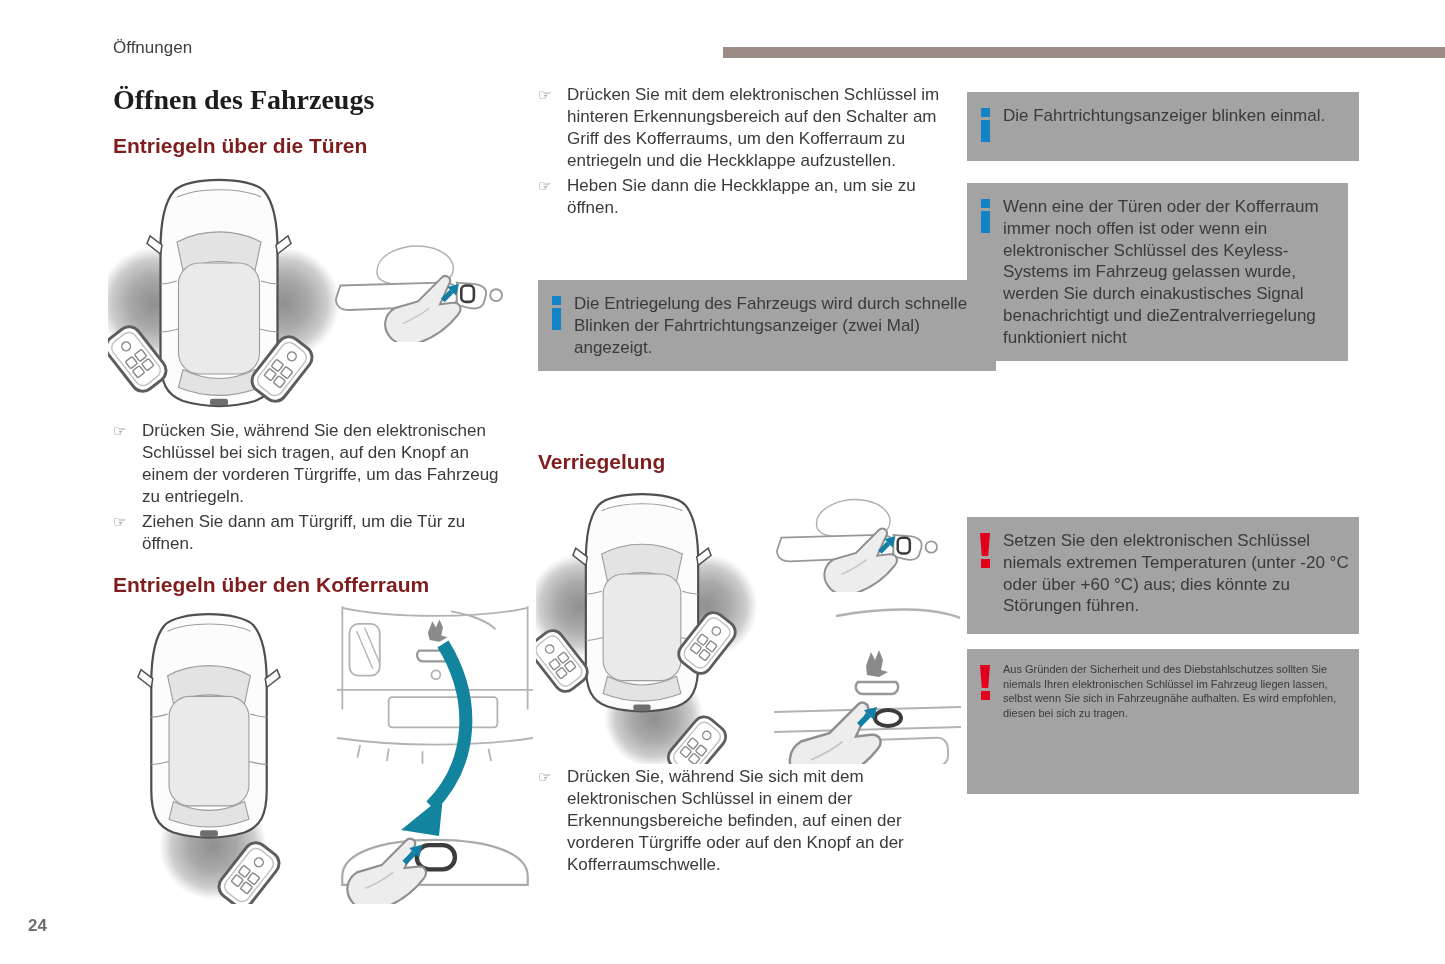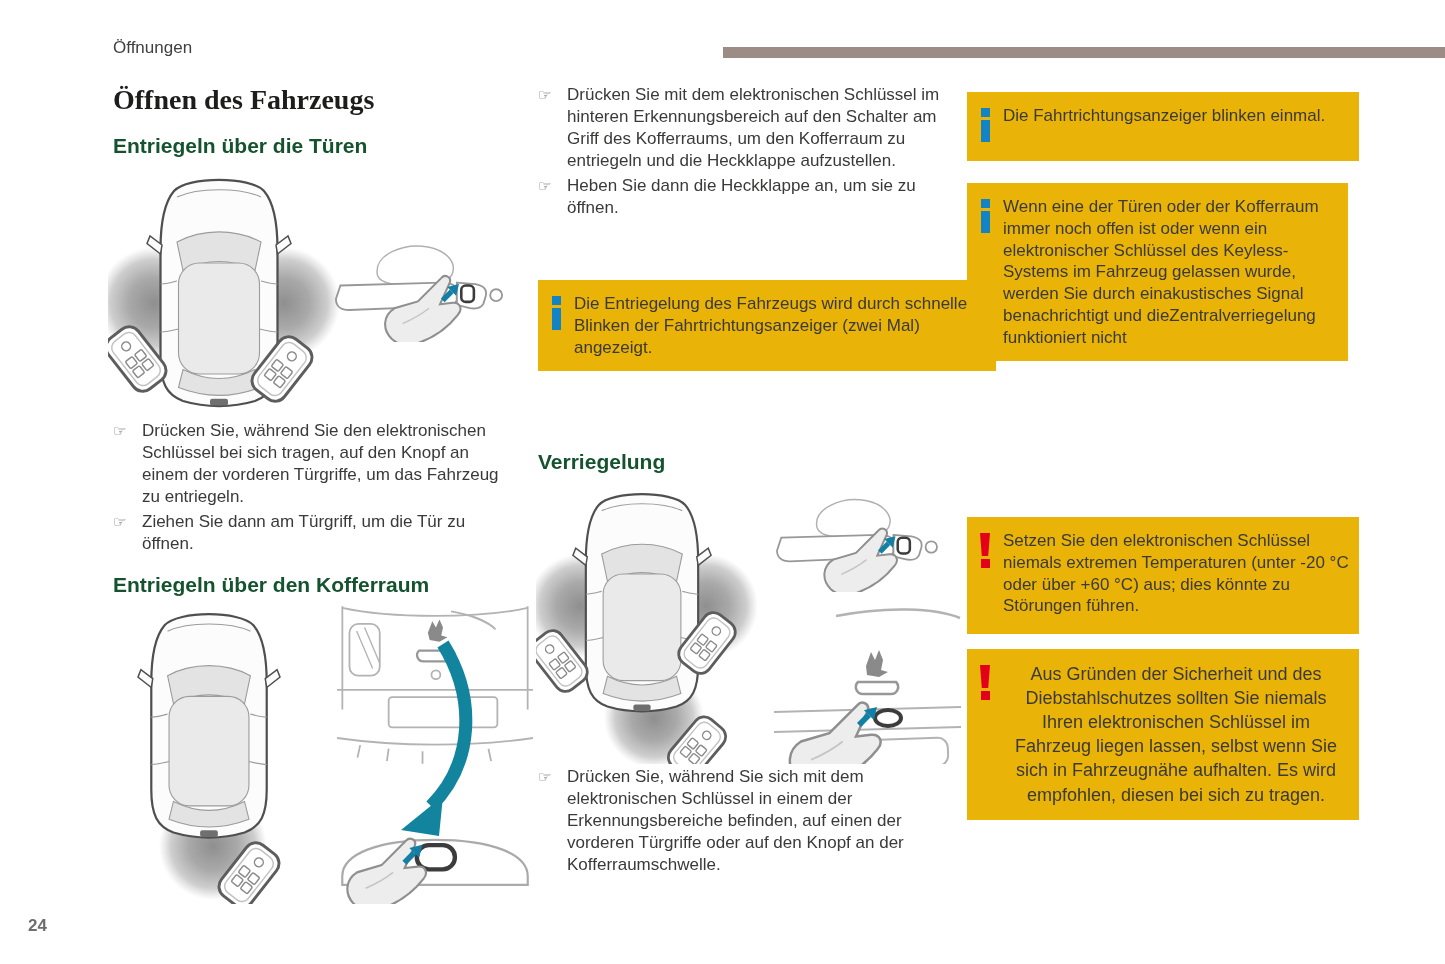--- a/index.html
+++ b/index.html
@@ -4,31 +4,31 @@
 <style>
   html,body{margin:0;padding:0;background:#ffffff;}
   .sheet{
     position:relative; width:1445px; height:964px; background:#ffffff;
     font-family:"Liberation Sans","DejaVu Sans",sans-serif;
     color:#3a3a39; overflow:hidden;
   }
   .page-header{position:absolute; left:113px; top:38px; font-size:17px; color:#404040;}
   .topbar{position:absolute; left:723px; top:47px; width:722px; height:11px; background:#9b8c85;}
   .h1{position:absolute; margin:0; font-size:28px; font-weight:bold; color:#1d1d1b; letter-spacing:0;}
-  .h2{position:absolute; margin:0; font-size:21px; font-weight:bold; color:#14532d;}
+  .h2{position:absolute; margin:0; font-size:21px; font-weight:bold; color:#7f1d1d;}
   .pagenum{position:absolute; left:28px; top:916px; font-size:17px; font-weight:bold; color:#6e6e6e;}
 
   .blist{position:absolute; display:flex; flex-direction:column; gap:3px;}
   .bullet{display:flex; gap:9px; font-size:17px; line-height:1.3; color:#3a3a39;}
   .bullet .glyph{flex:0 0 20px; color:#5f5f5f; font-size:15px; line-height:1.45; text-align:left;}
   .bullet .btext{flex:1;}
 
-  .gbox{position:absolute; background:#eab308; display:flex; gap:13px; padding:13px 10px 13px 13px; box-sizing:border-box;}
+  .gbox{position:absolute; background:#a3a3a3; display:flex; gap:13px; padding:13px 10px 13px 13px; box-sizing:border-box;}
   .gbox p{margin:0; font-size:17px; line-height:1.28; color:#3a3a39;}
-  .gbox.small p{font-size:18px; line-height:1.34;text-align:center;}
+  .gbox.small p{font-size:11px; line-height:1.34;}
 
   .icon-i{flex:0 0 10px; display:flex; flex-direction:column; align-items:center; gap:3px; padding-top:3px;}
   .icon-i .dot{width:9px; height:9px; background:#1283c5;}
   .icon-i .stem{width:9px; height:22px; background:#1283c5;}
   .icon-w{flex:0 0 10px; display:flex; flex-direction:column; align-items:center; gap:3px; padding-top:3px;}
   .icon-w .stem{width:10px; height:23px; background:#e2001a; clip-path:polygon(0 0,100% 0,82% 100%,18% 100%);}
   .icon-w .dot{width:9px; height:9px; background:#e2001a;}
 
   .illus{position:absolute;}
   svg{display:block;}

